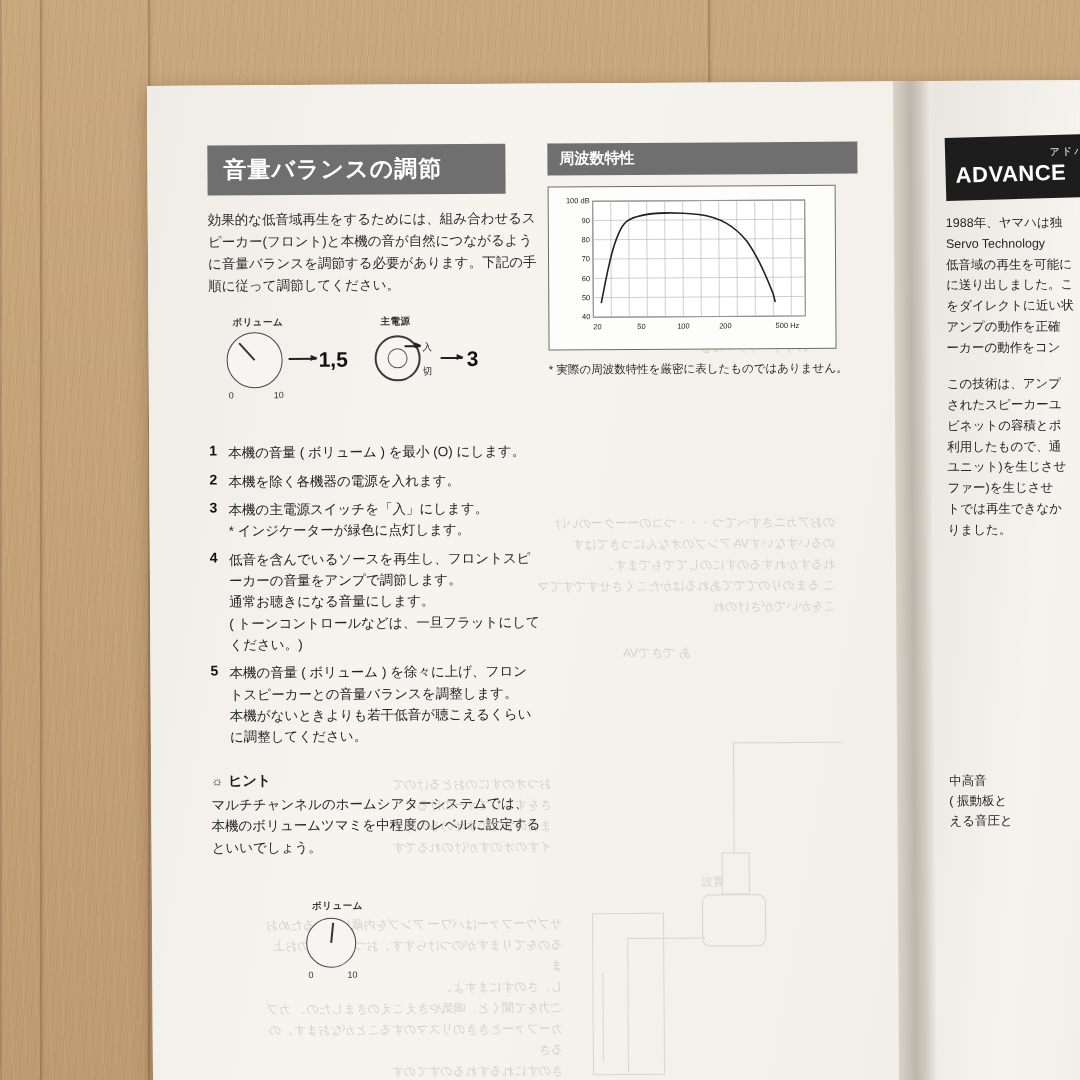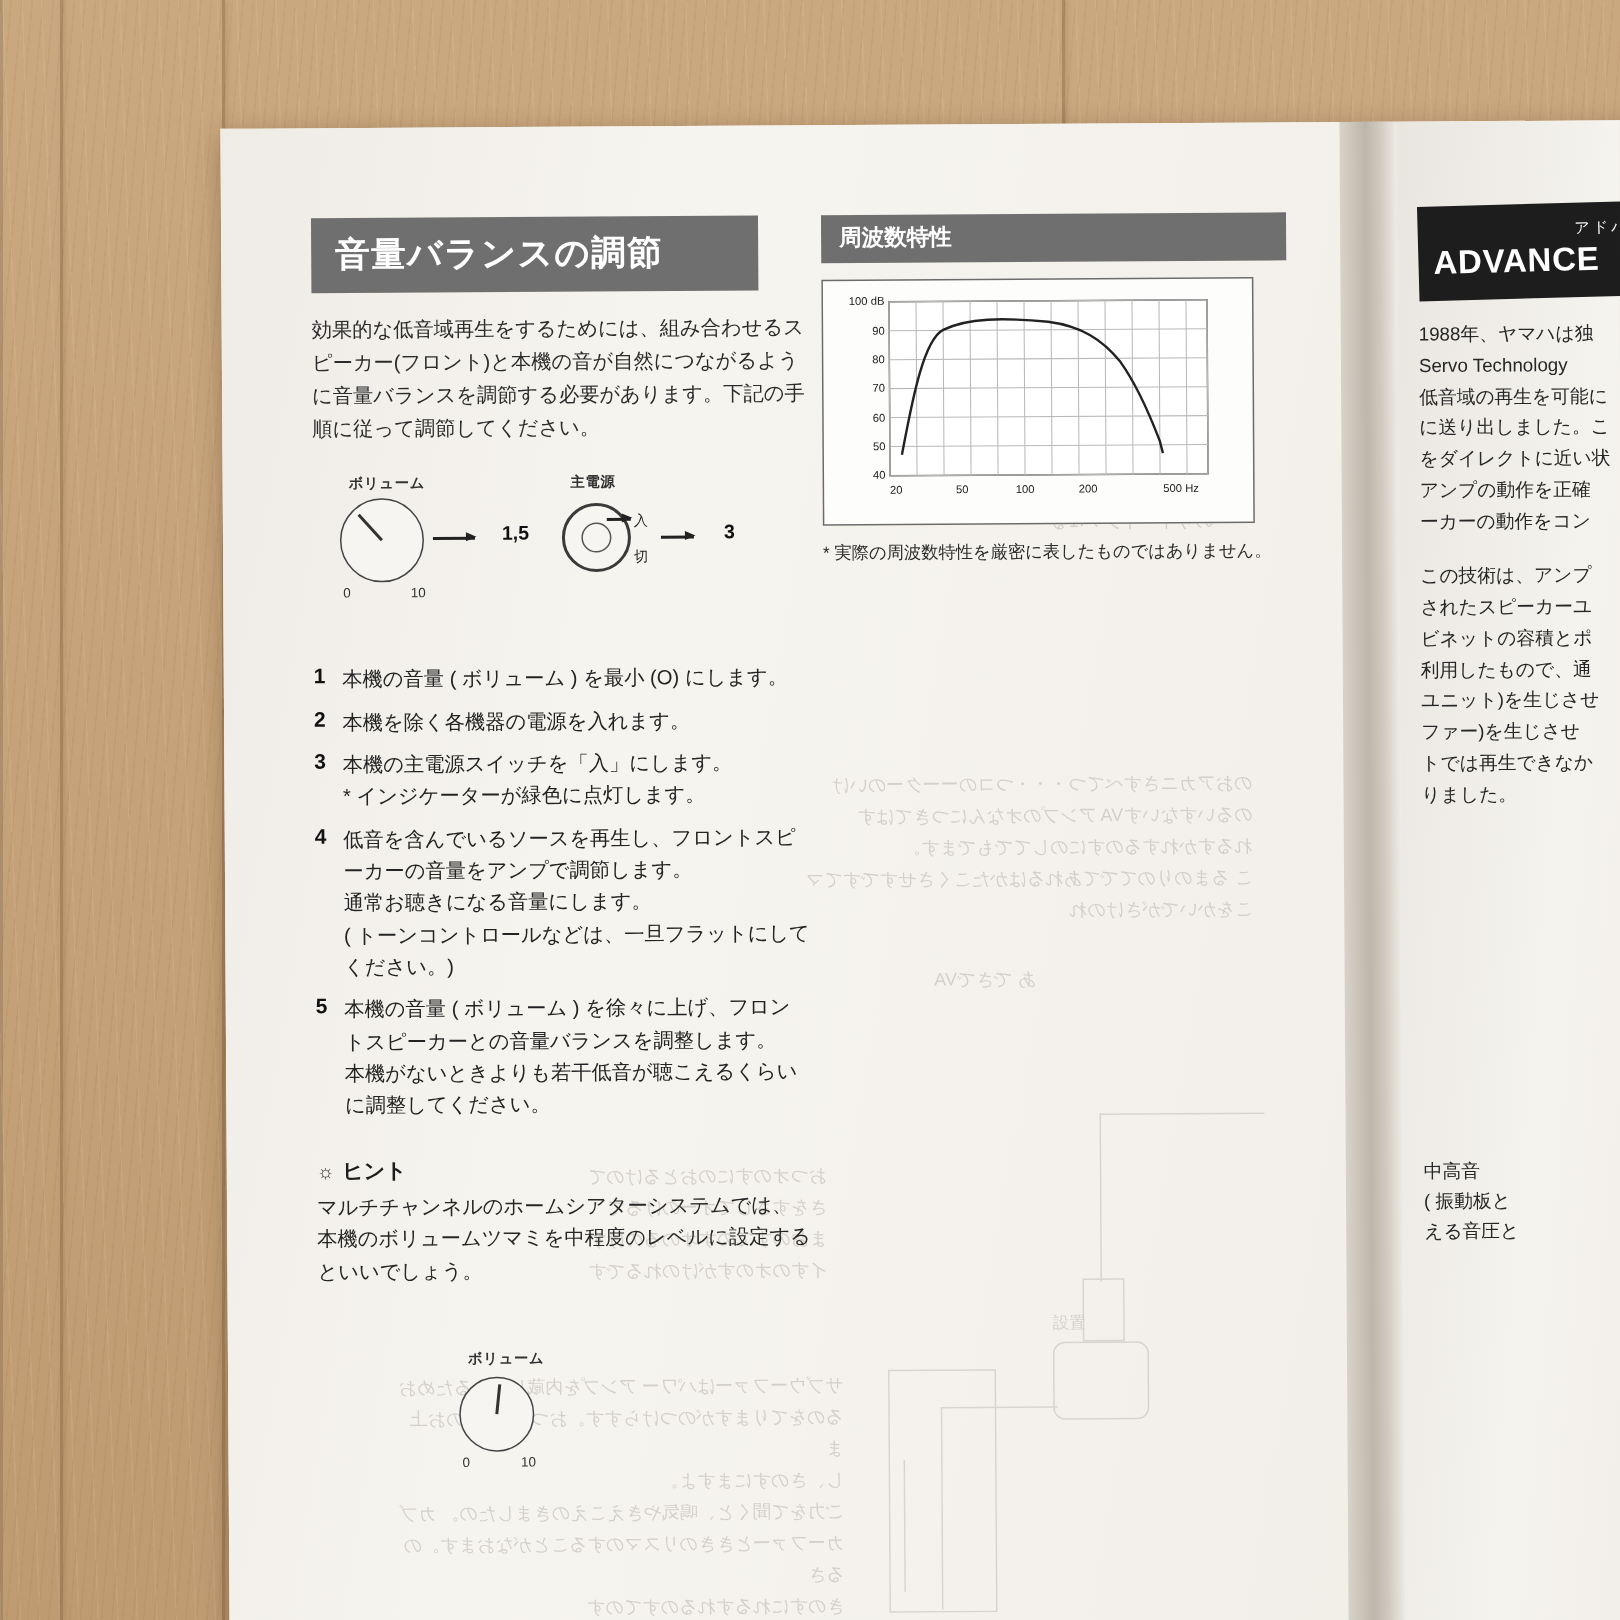--- a/index.html
+++ b/index.html
@@ -80,21 +80,21 @@
     border:1.6px solid #444; background:#f7f5f1;
   }
   .knob .pointer {
     position:absolute; left:50%; top:4px; width:1.6px; height:23px;
     background:#333; transform-origin:bottom center; margin-left:-.8px;
   }
   .knob .tick-l, .knob .tick-r {
     position:absolute; bottom:-13px; font-size:9px; color:#333;
   }
   .knob .tick-l { left:1px; } .knob .tick-r { right:-2px; }
-  .callout { position:absolute; font-size:13px; font-weight:bold; color:#111;margin-left:16px; }
+  .callout { position:absolute; font-size:21px; font-weight:bold; color:#111; }
   .arrow {
     position:absolute; height:1.4px; background:#222;
   }
   .arrow:after{
     content:""; position:absolute; right:-1px; top:-3px;
     border-left:7px solid #222; border-top:3.5px solid transparent;
     border-bottom:3.5px solid transparent;
   }
   .switch-outer {
     position:absolute; width:42px; height:42px; border-radius:50%;

